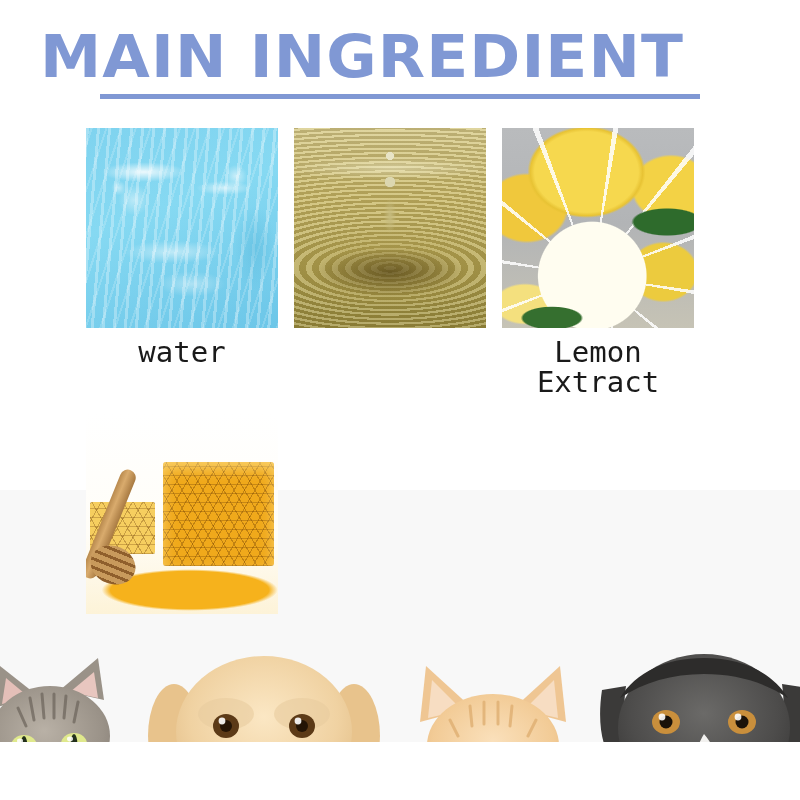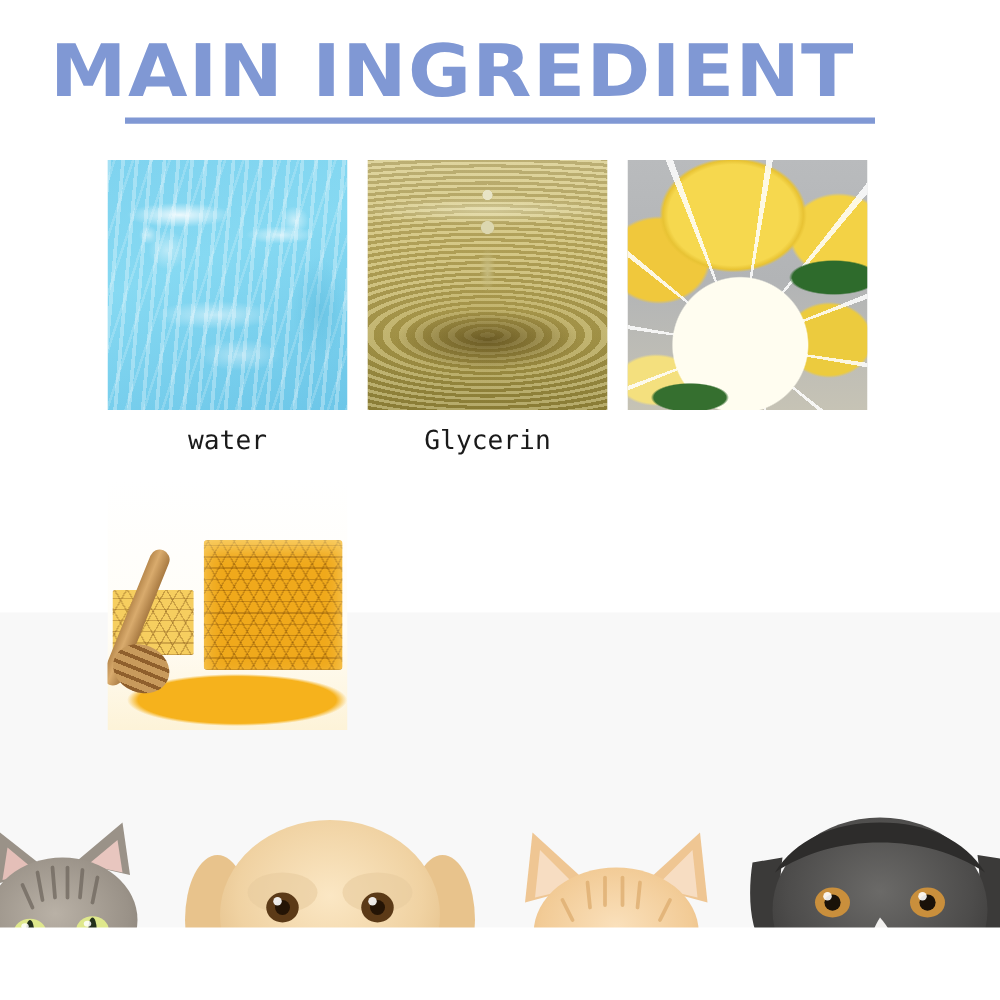--- a/index.html
+++ b/index.html
@@ -59,21 +59,21 @@
   .cell .thumb-holder { width: 192px; height: 200px; display:flex; align-items:flex-start; justify-content:center; }
   .cell.r2 .thumb-holder { height: 200px; }
 
   .thumb {
     width: 192px; height: 200px;
     overflow: hidden;
     position: relative;
   }
   .label {
     font-family: "DejaVu Sans Mono", "Liberation Mono", monospace;
-    font-size: 21px;
+    font-size: 29px;
     color: #1a1a1a;
     text-align: center;
     line-height: 30px;
     margin-top: 9px;
     white-space: pre-line;
   }
 
   
 
   
@@ -303,29 +303,29 @@
         </div>
         <div class="label">water</div>
       </div>
 
       <div class="cell">
         <div class="thumb-holder">
           <div class="thumb">
             <div class="art-glycerin"></div>
           </div>
         </div>
-        <div class="label">Glycerin</div>
       </div>
 
       <div class="cell">
         <div class="thumb-holder">
           <div class="thumb">
             <div class="art-lemon"></div>
           </div>
         </div>
+        <div class="label">Lemon Extract</div>
       </div>
 
     </div>
 
     <div class="row" style="margin-top:17px;">
 
 
 
       <div class="cell r2">
         <div class="thumb-holder">

